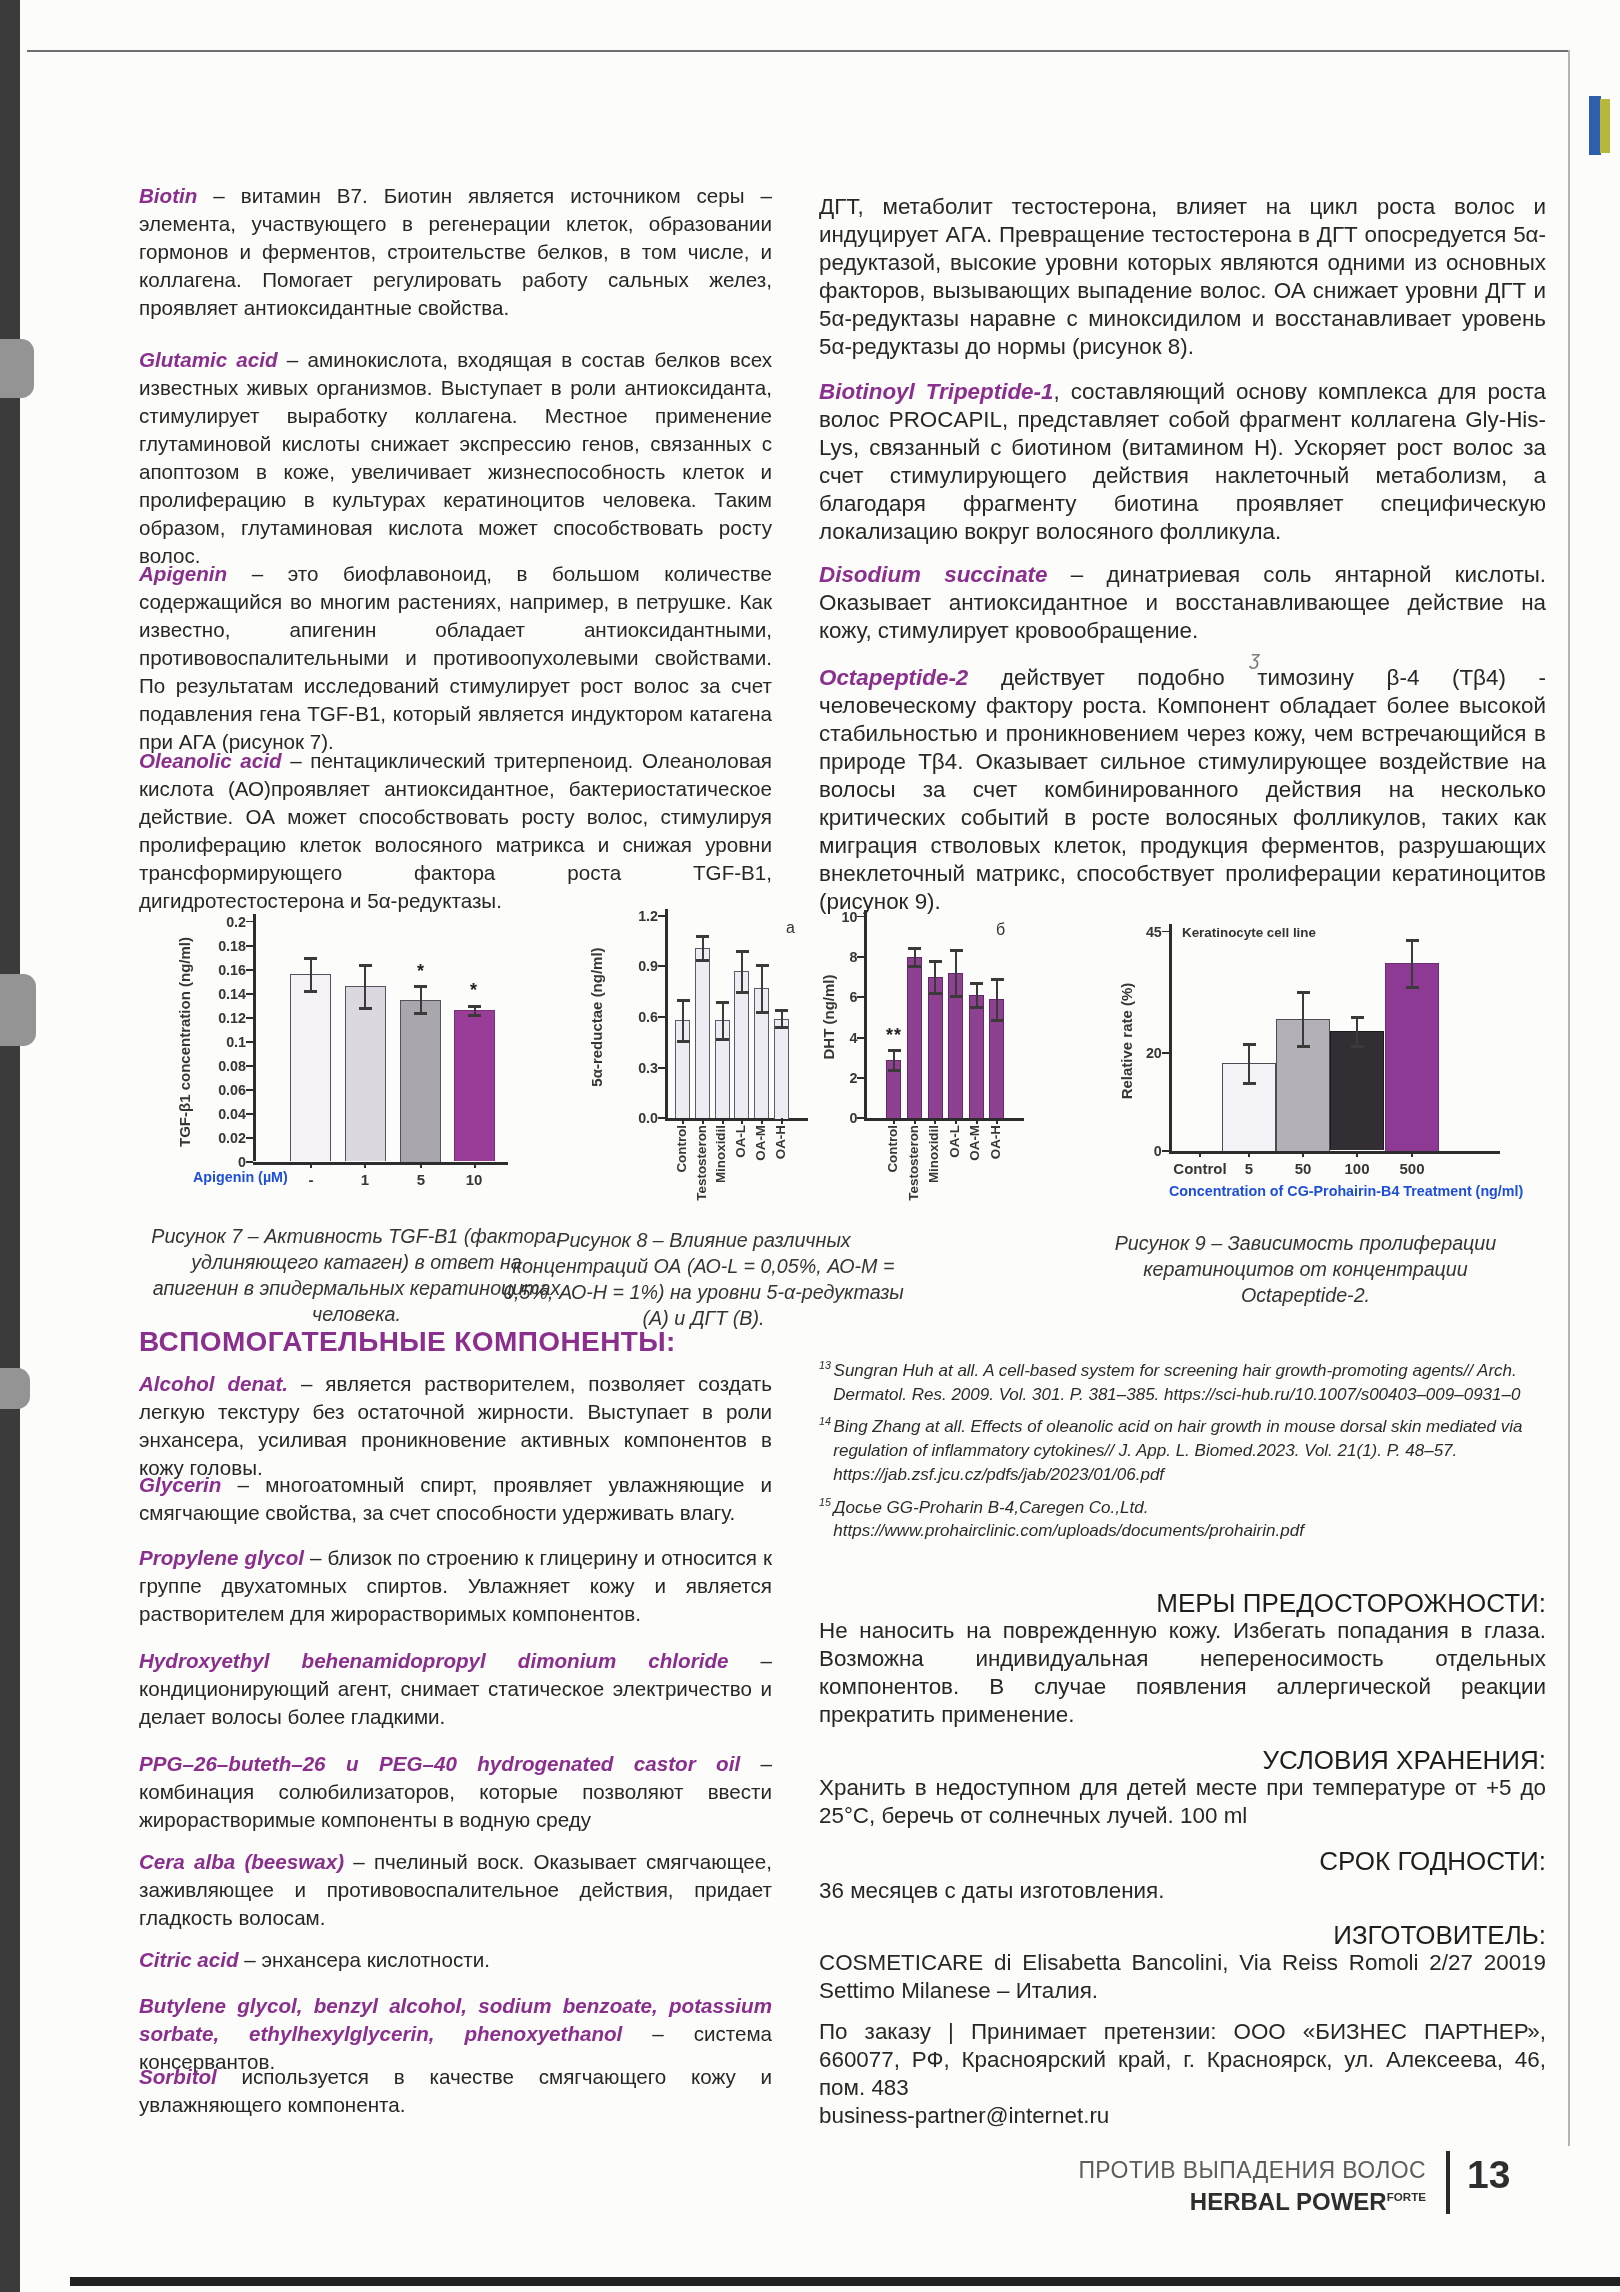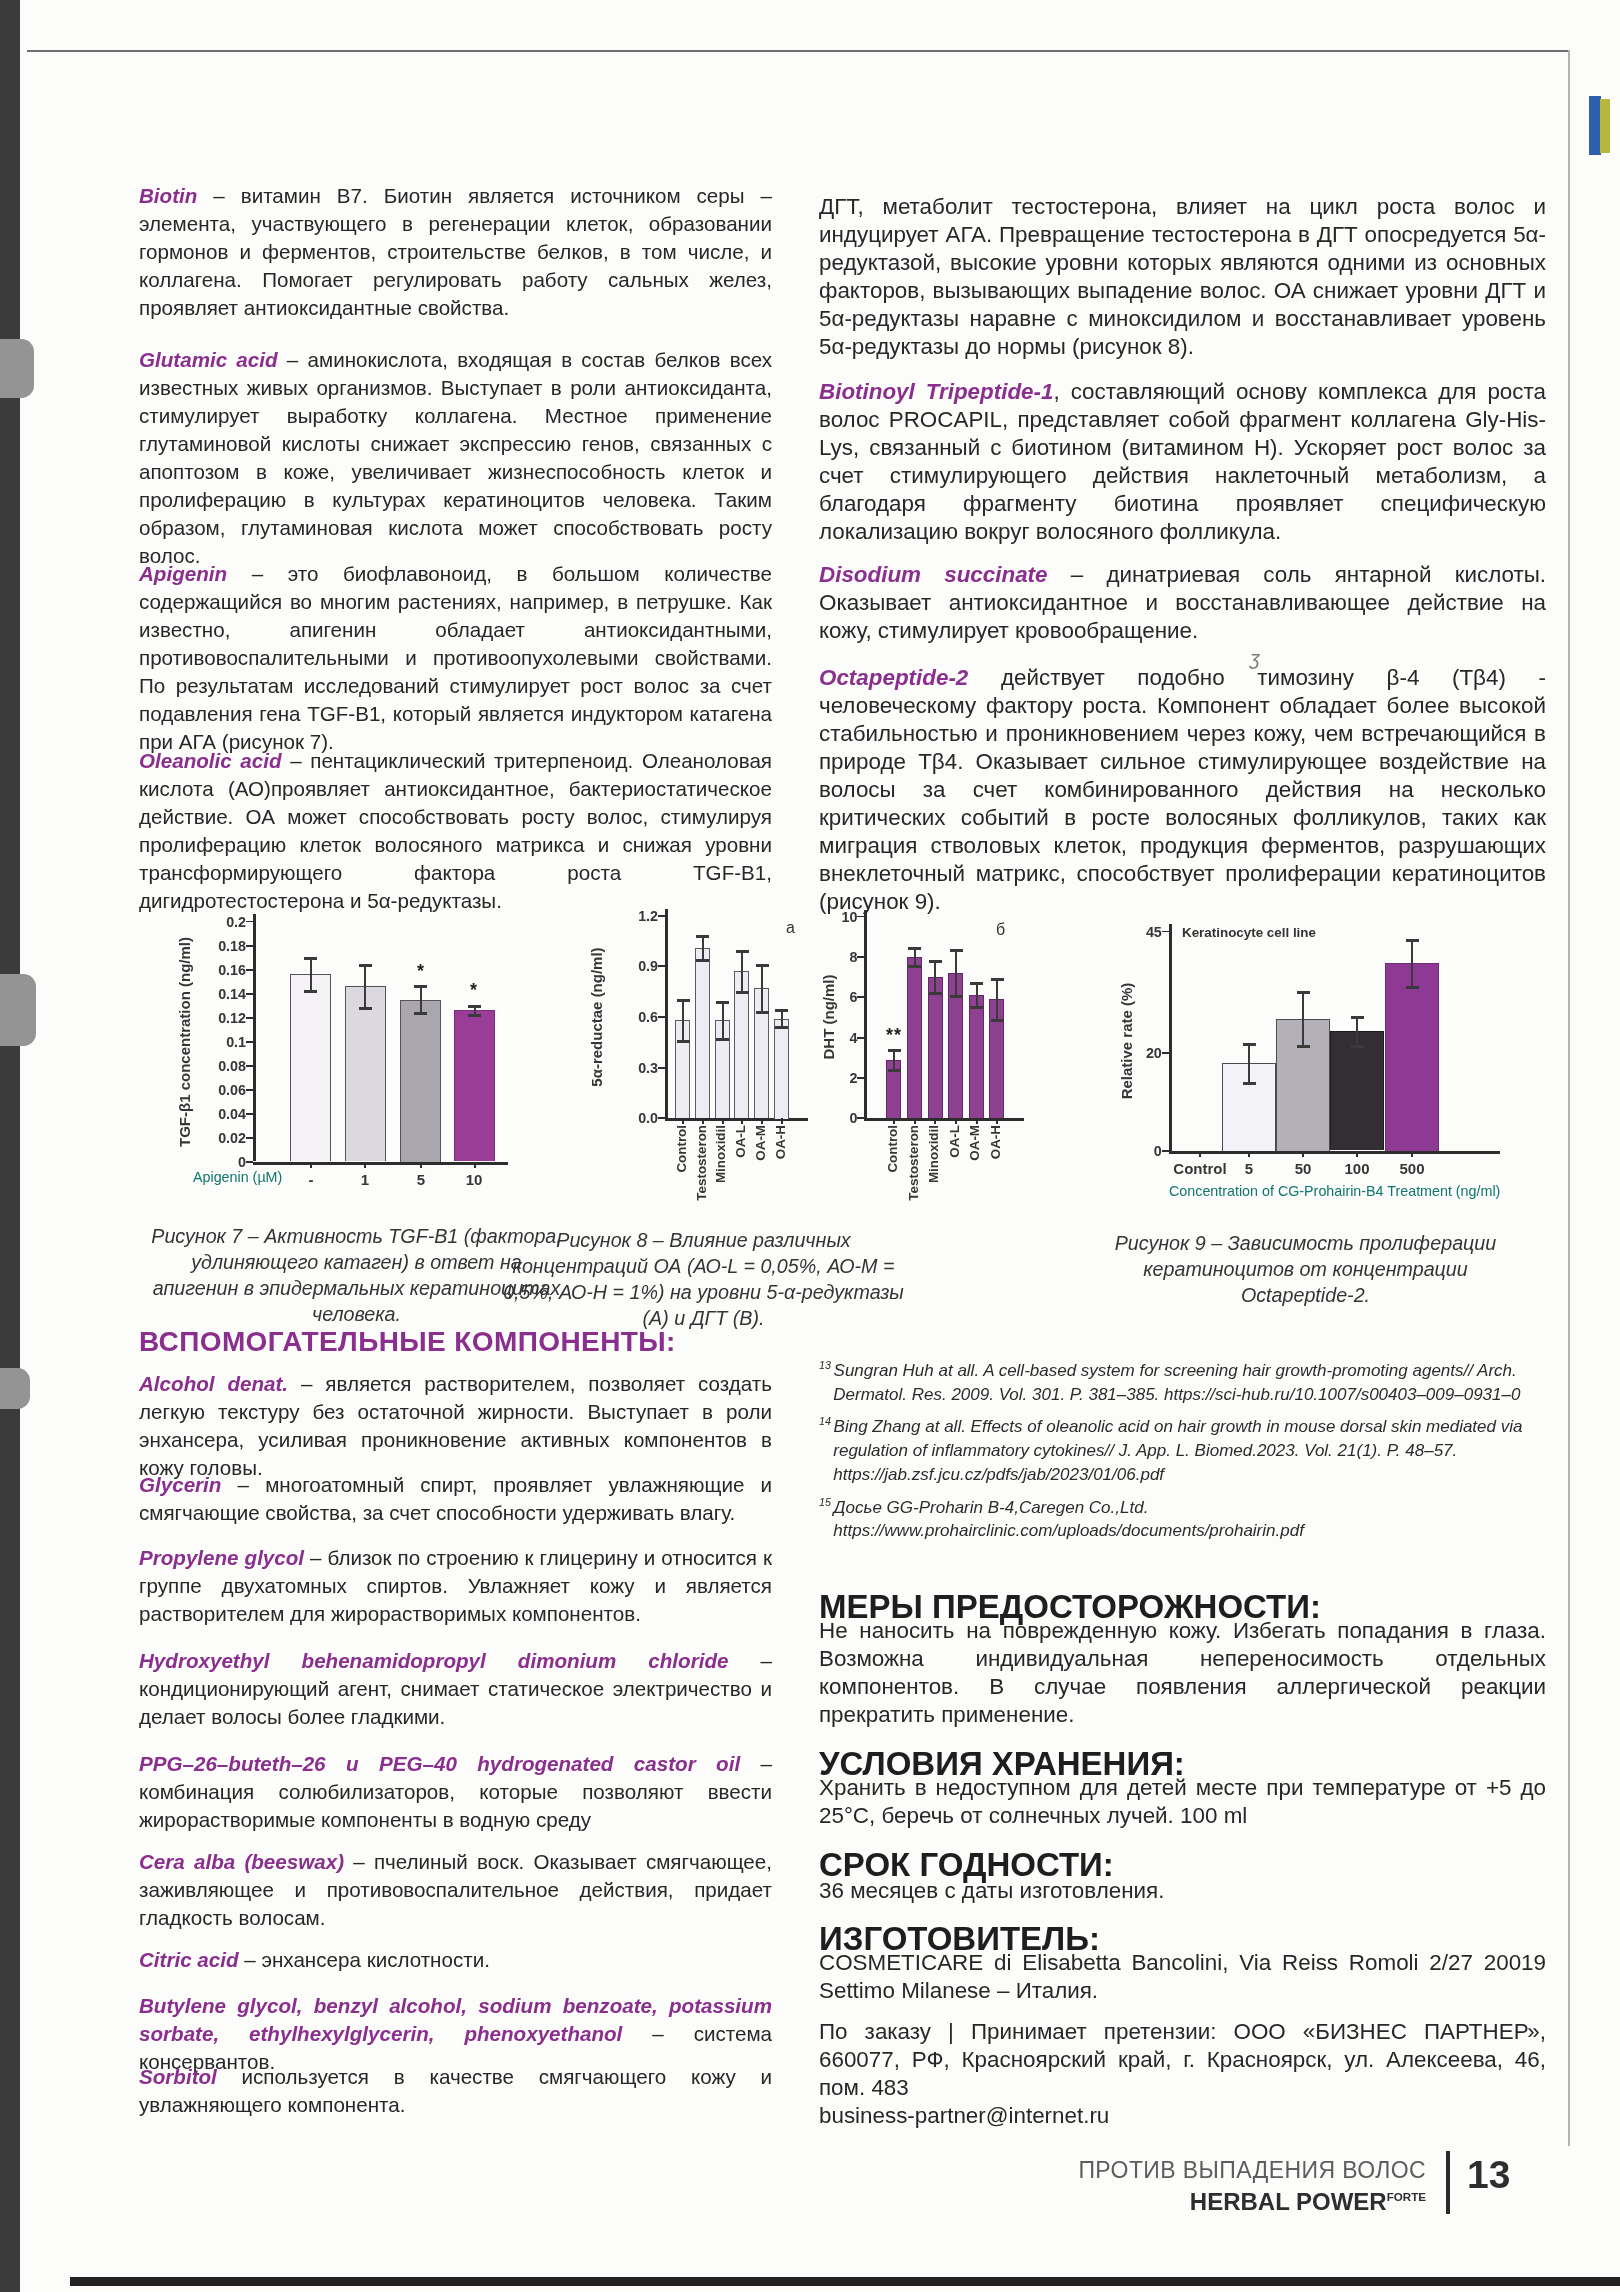--- a/index.html
+++ b/index.html
@@ -15,21 +15,21 @@
   .bookmark-yellow{position:absolute;left:1600px;top:99px;width:9.9px;height:54px;background:#b6b73c;}
   .edge-bottom{position:absolute;left:70px;top:2277px;width:1550px;height:9px;background:#222;}
   .smudge{position:absolute;font-size:19.7px;color:#7d7d7d;font-style:italic;}
 
   
   .para{position:absolute;text-align:justify;line-height:28px;}
   .para.lcol{width:633px;font-size:20.6px;}
   .para.rcol{width:727px;font-size:22.4px;}
   .term{color:#8a2f8d;font-weight:bold;font-style:italic;}
   .aux-heading{position:absolute;left:139px;color:#8a2f8d;font-weight:bold;font-size:28px;letter-spacing:0.4px;}
-  .sec-title{position:absolute;width:727px;text-align:left;font-weight:bold;font-size:33px;color:#1e1e1e;}
+  .sec-title{position:absolute;width:727px;text-align:right;font-weight:normal;font-size:26px;color:#1e1e1e;}
   .sec-text{position:absolute;width:727px;font-size:22.4px;line-height:28px;text-align:justify;}
   .email-line{display:block;}
   .refs{position:absolute;width:727px;font-size:17px;line-height:24px;font-style:italic;color:#2b2b2b;}
   .ref{text-indent:-14.3px;padding-left:14.3px;margin-bottom:2.7px;}
   .ref sup{font-size:10.7px;margin-right:2.7px;}
   .caption{position:absolute;text-align:center;font-style:italic;font-size:19.7px;line-height:26px;color:#343434;}
 
   
   .chart{position:absolute;}
   .chart div{position:absolute;}
@@ -39,21 +39,21 @@
   .tick-h{width:7.2px;height:1.8px;background:#2d2d2d;}
   .tick-v{width:1.8px;height:6.3px;background:#2d2d2d;}
   .bar{box-sizing:border-box;}
   .err-stem{width:1.8px;background:#3a3a3a;}
   .err-cap{height:2.7px;background:#3a3a3a;}
   .ann{transform:translateX(-50%);font-size:18px;font-weight:bold;color:#222;letter-spacing:0.9px;}
   .xlab{transform:translateX(-50%);font-size:15px;font-weight:bold;color:#363636;white-space:nowrap;}
   .xlab-v{width:103px;height:18px;transform-origin:0 0;transform:rotate(-90deg);text-align:right;
           font-size:13.4px;font-weight:bold;color:#363636;white-space:nowrap;}
   .ylab{transform:translate(-50%,-50%) rotate(-90deg);font-size:15px;font-weight:bold;color:#363636;white-space:nowrap;}
-  .xaxis-label{font-size:14.3px;font-weight:normal;color:#0f766e;white-space:nowrap;}
+  .xaxis-label{font-size:14.3px;font-weight:bold;color:#1d4ed8;white-space:nowrap;}
   .panel-lab{font-size:16px;color:#333;}
   .chart-note{font-size:13.4px;font-weight:bold;color:#333;white-space:nowrap;}
 
   
   .footer-block{position:absolute;left:1030px;top:2157px;width:396px;text-align:right;}
   .footer-line1{font-size:23px;color:#5d5d5d;letter-spacing:0.4px;}
   .footer-line2{font-size:24px;font-weight:bold;color:#2e2e2e;margin-top:3.6px;}
   .footer-line2 sup{font-size:11.6px;}
   .footer-bar{position:absolute;left:1446px;top:2151px;width:3.6px;height:63px;background:#2a2a2a;}
   .page-num{position:absolute;left:1467px;top:2153px;font-size:39px;font-weight:bold;color:#2e2e2e;}

